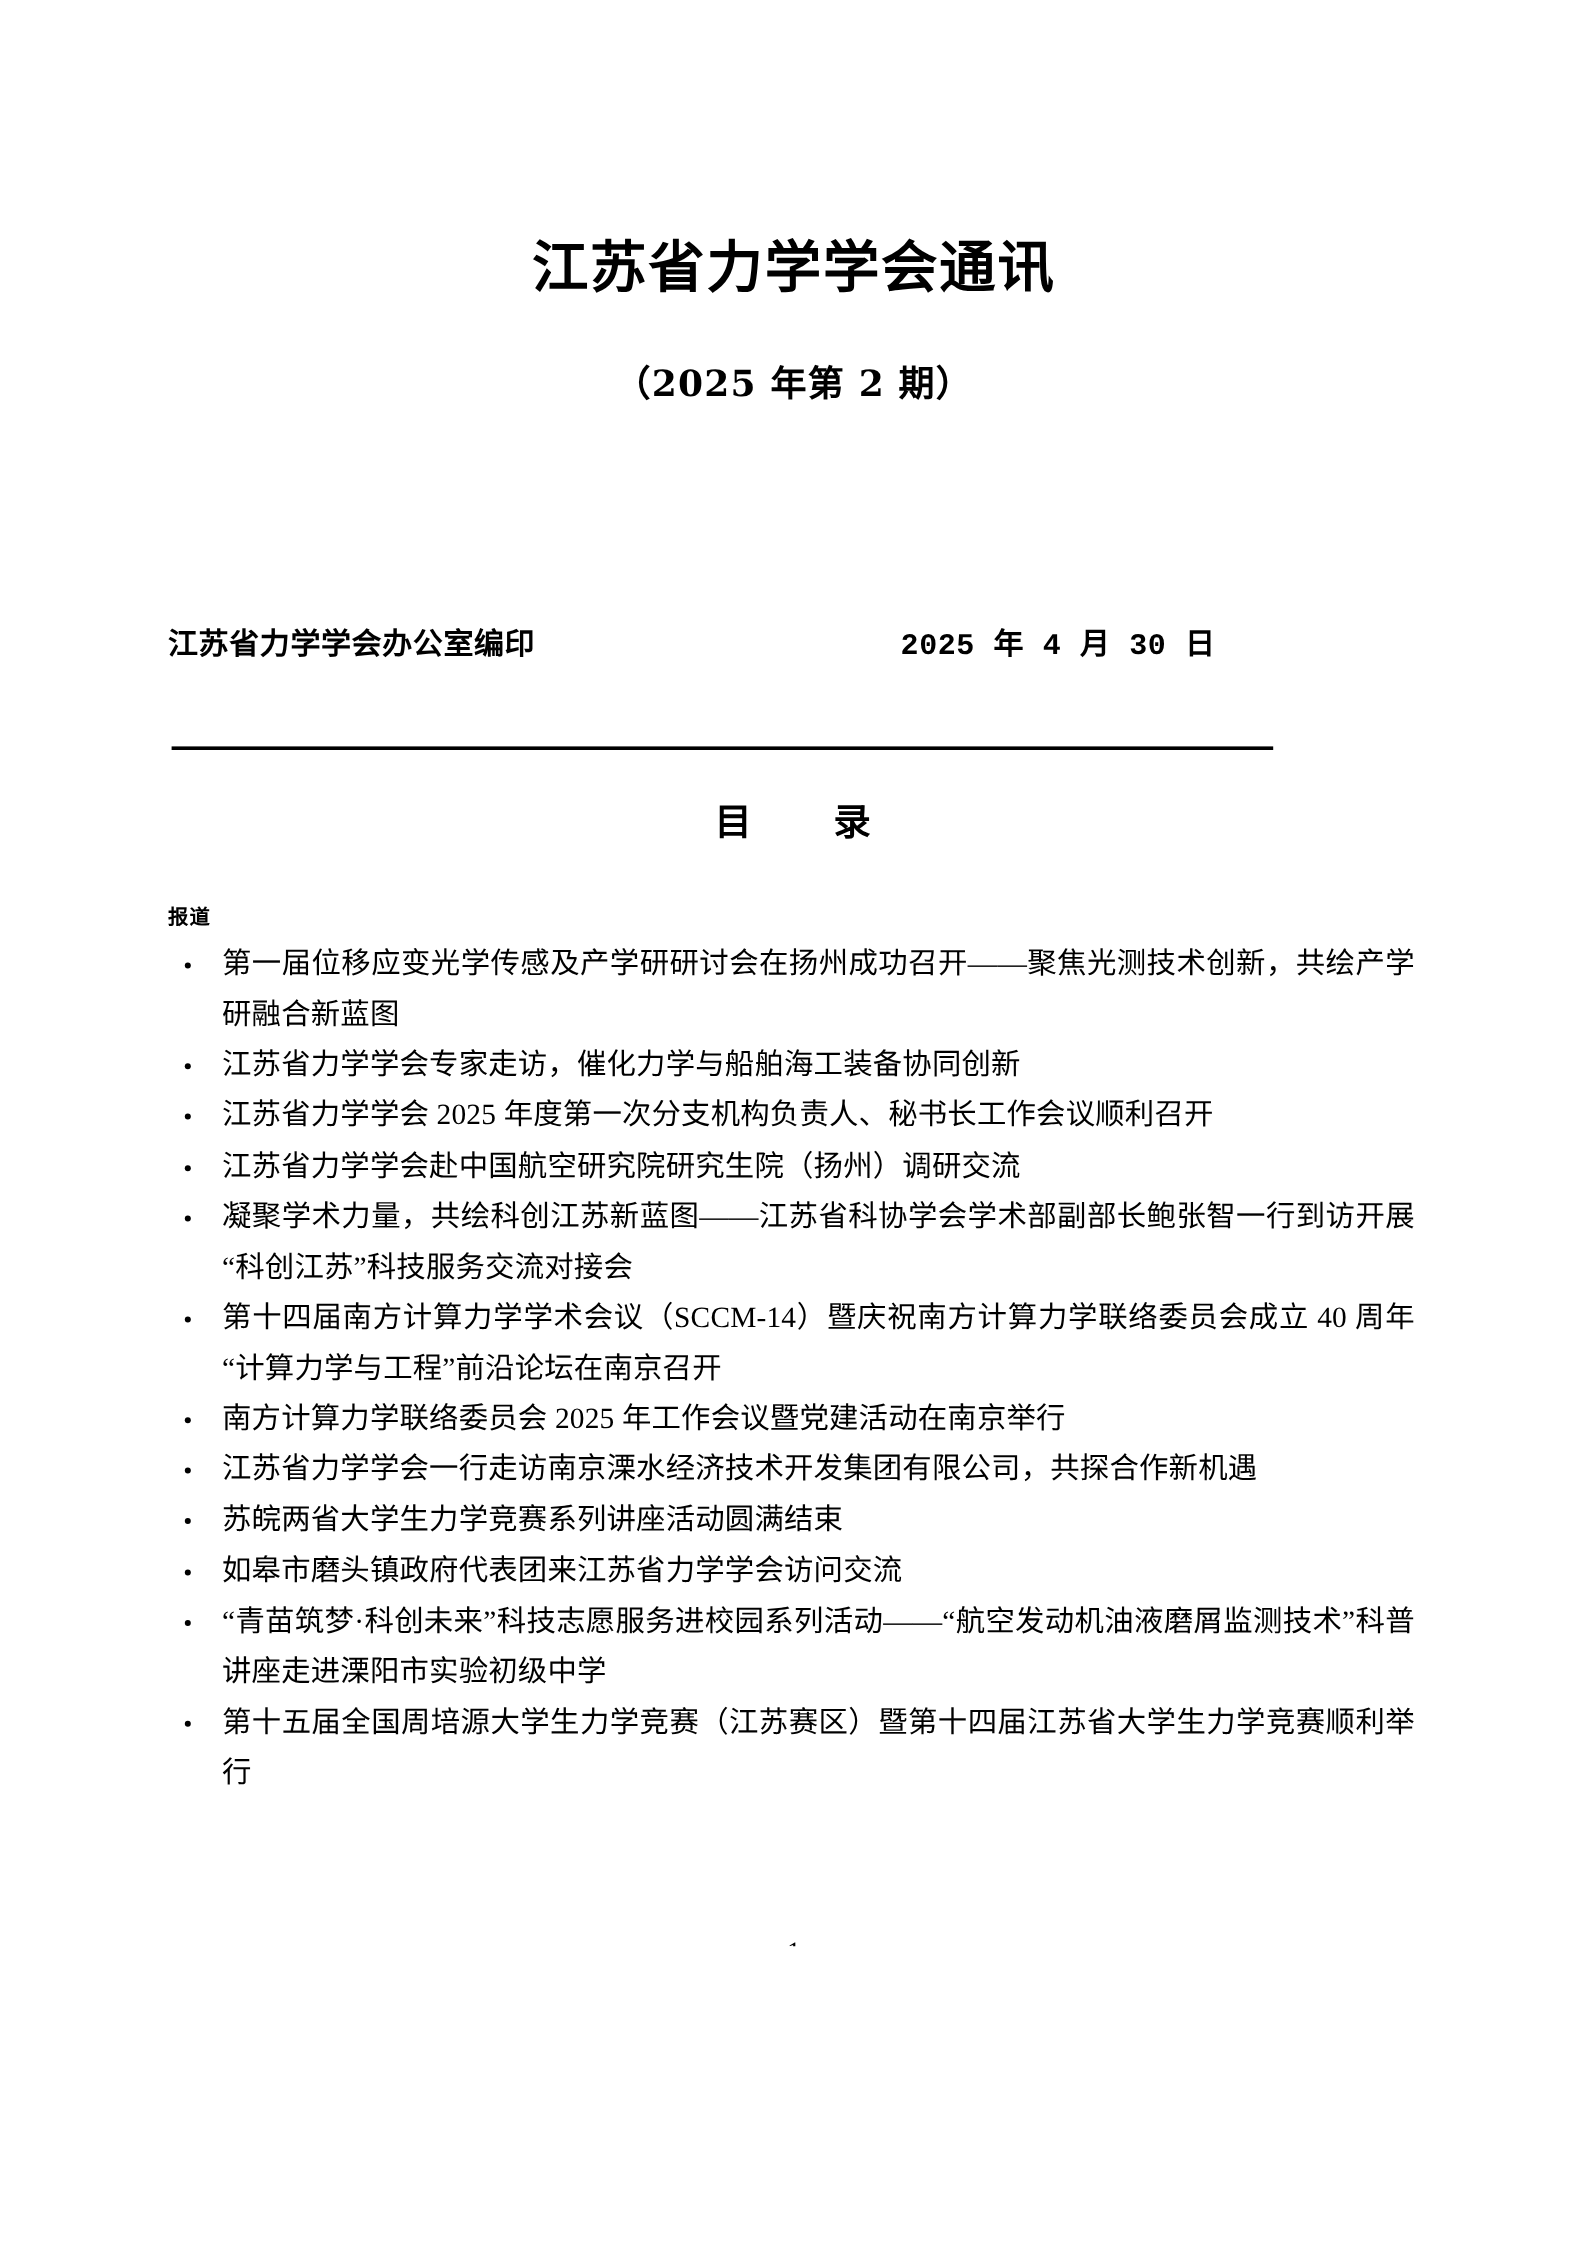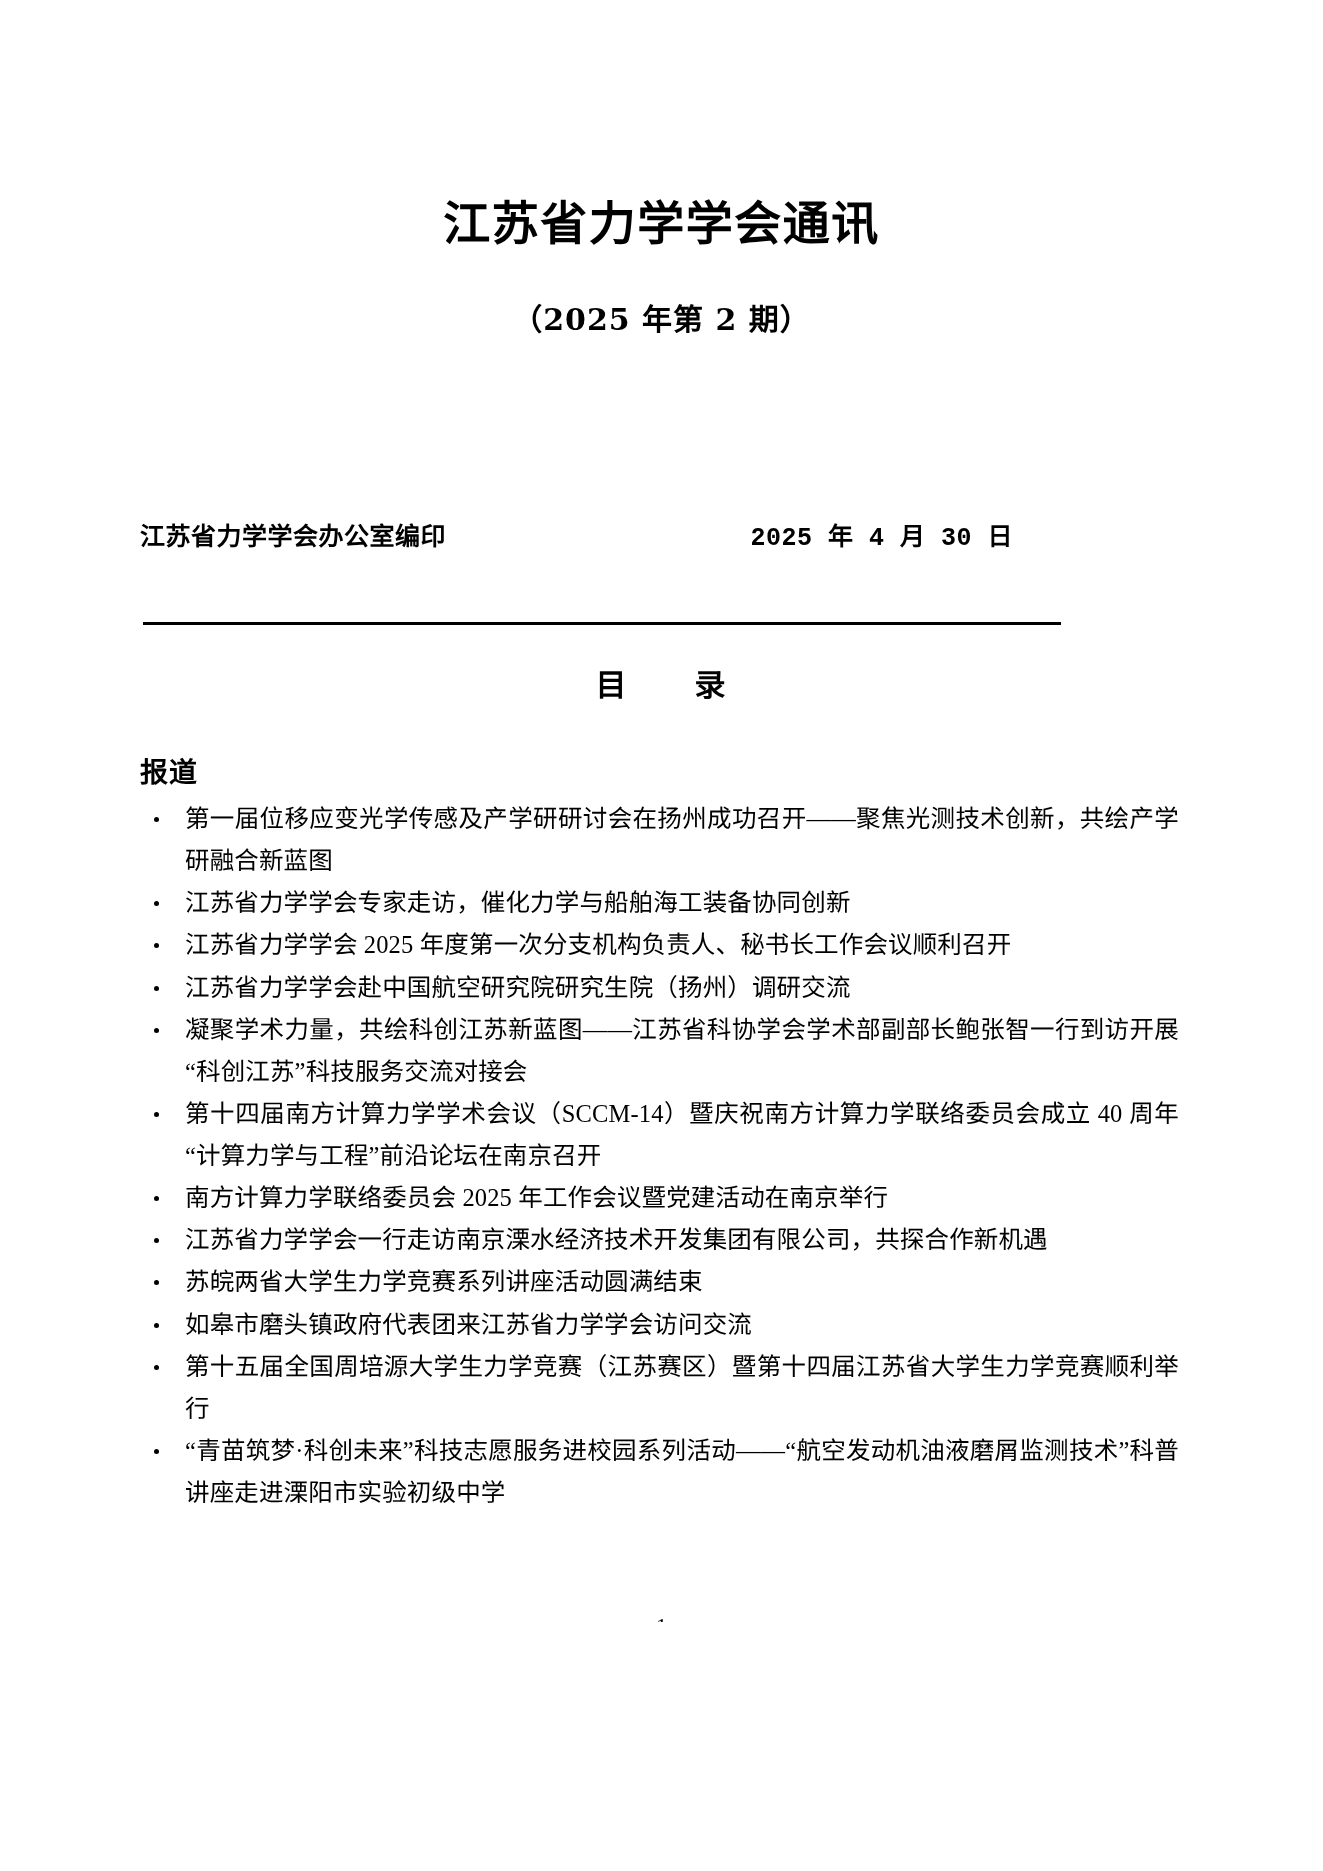--- a/index.html
+++ b/index.html
@@ -104,21 +104,21 @@
   .toc-body {
     position: absolute;
     left: 140px;
     top: 750px;
     width: 1040px;
   }
 
   .section-heading {
     font-family: "Liberation Sans", "DejaVu Sans", sans-serif;
     font-weight: 700;
-    font-size: 28px;
+    font-size: 17px;
     letter-spacing: 1px;
     margin: 0 0 8px 0;
   }
 
   ul.toc-list {
     list-style: none;
     margin: 1px;
     padding: 0;
   }
 
@@ -184,21 +184,21 @@
       <li>第一届位移应变光学传感及产学研研讨会在扬州成功召开——聚焦光测技术创新，共绘产学研融合新蓝图</li>
       <li>江苏省力学学会专家走访，催化力学与船舶海工装备协同创新</li>
       <li>江苏省力学学会 2025 年度第一次分支机构负责人、秘书长工作会议顺利召开</li>
       <li>江苏省力学学会赴中国航空研究院研究生院（扬州）调研交流</li>
       <li>凝聚学术力量，共绘科创江苏新蓝图——江苏省科协学会学术部副部长鲍张智一行到访开展“科创江苏”科技服务交流对接会</li>
       <li>第十四届南方计算力学学术会议（SCCM-14）暨庆祝南方计算力学联络委员会成立 40 周年“计算力学与工程”前沿论坛在南京召开</li>
       <li>南方计算力学联络委员会 2025 年工作会议暨党建活动在南京举行</li>
       <li>江苏省力学学会一行走访南京溧水经济技术开发集团有限公司，共探合作新机遇</li>
       <li>苏皖两省大学生力学竞赛系列讲座活动圆满结束</li>
       <li>如皋市磨头镇政府代表团来江苏省力学学会访问交流</li>
+      <li>“青苗筑梦·科创未来”科技志愿服务进校园系列活动——“航空发动机油液磨屑监测技术”科普讲座走进溧阳市实验初级中学</li>
       <li>第十五届全国周培源大学生力学竞赛（江苏赛区）暨第十四届江苏省大学生力学竞赛顺利举行</li>
-      <li>“青苗筑梦·科创未来”科技志愿服务进校园系列活动——“航空发动机油液磨屑监测技术”科普讲座走进溧阳市实验初级中学</li>
     </ul>
 
   </div>
 
   <div class="page-number">1</div>
 
 </div>
 
 </body></html>

